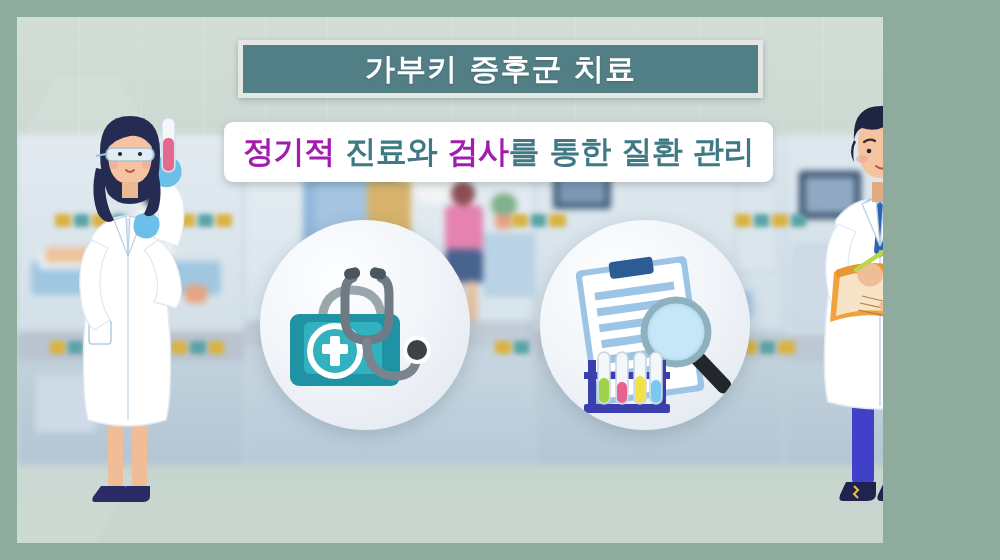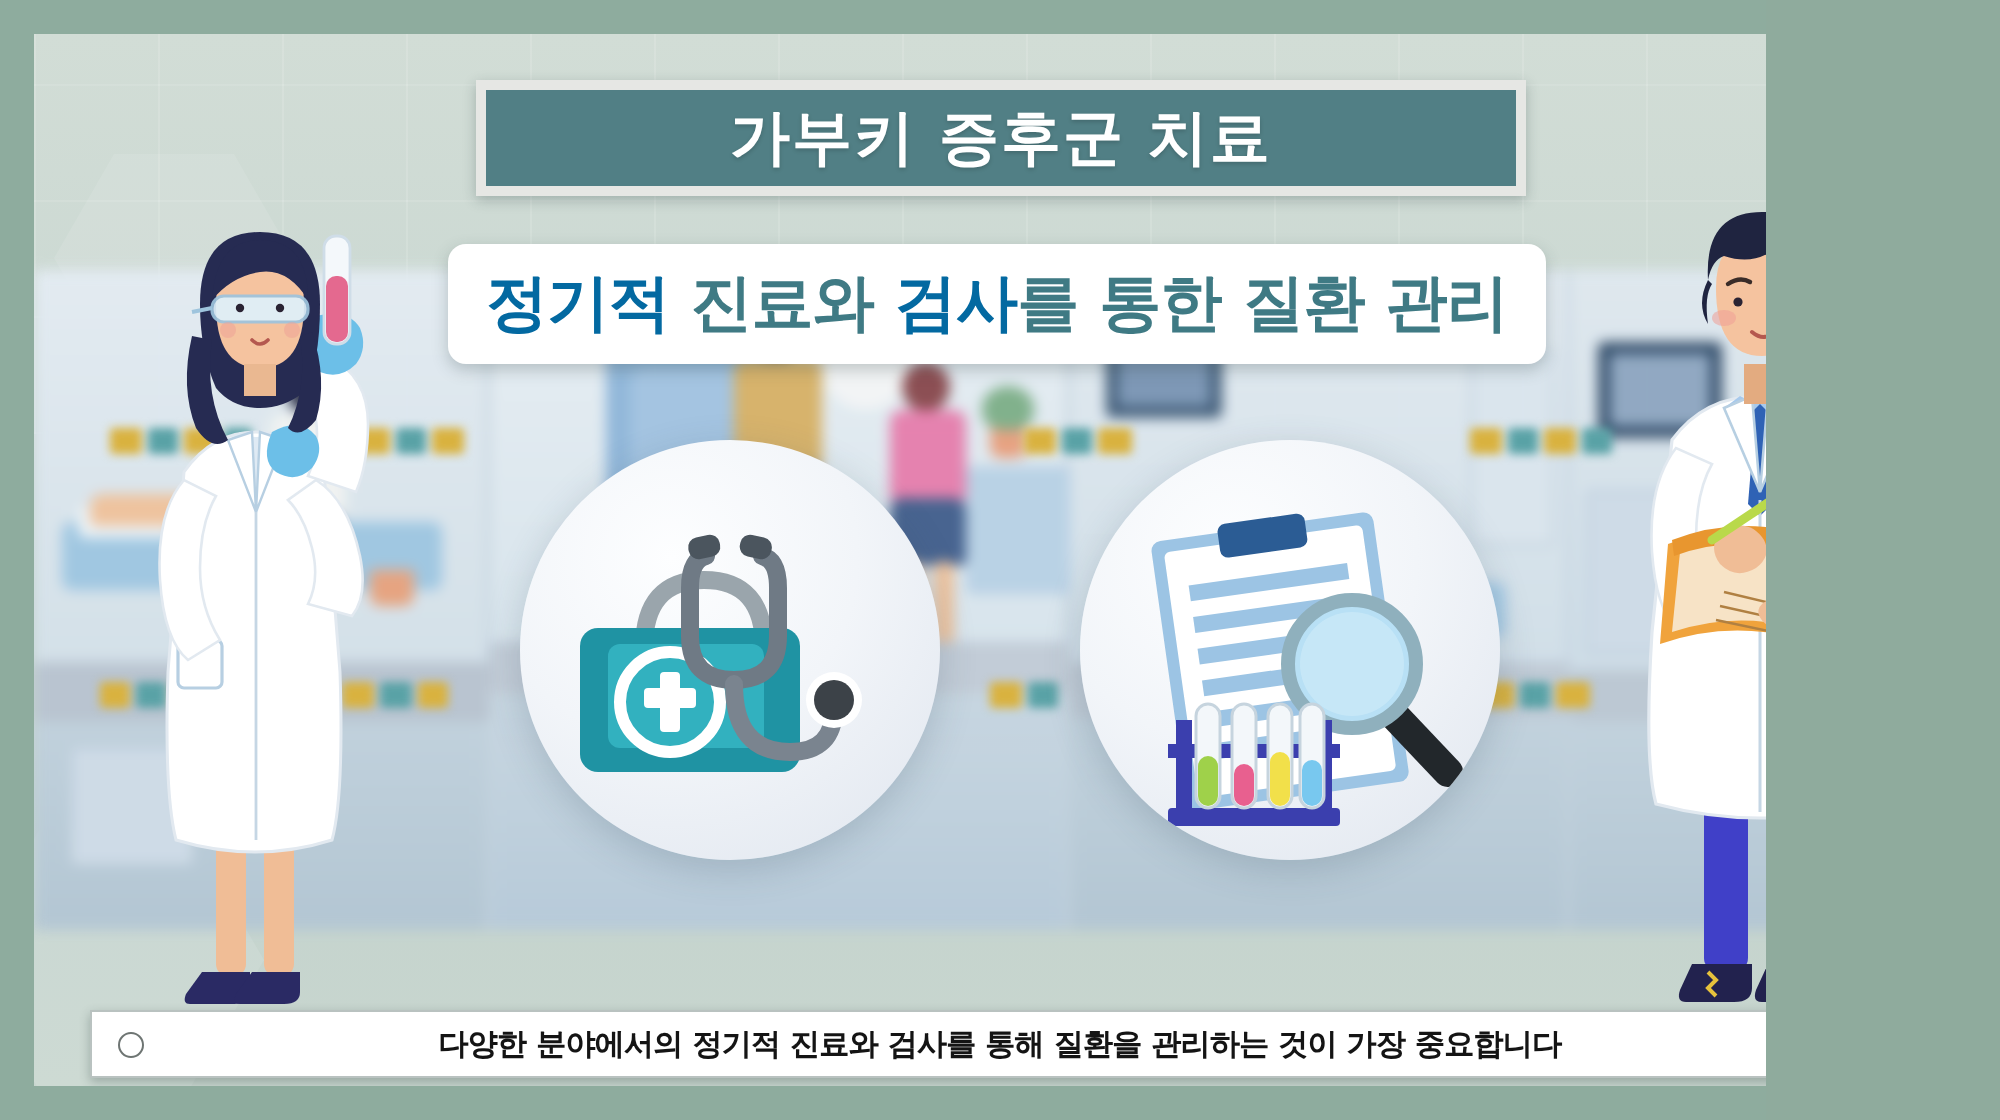--- a/index.html
+++ b/index.html
@@ -121,21 +121,21 @@
     position:absolute;left:224px;top:122px;width:549px;height:60px;
     background:#ffffff;
     border-radius:9px;
     box-shadow:0 3px 8px rgba(50,70,70,.26);
     display:flex;align-items:center;justify-content:center;
     z-index:20;
   }
   #subtitle-text{
     font-size:31px;font-weight:bold;white-space:nowrap;letter-spacing:-.4px;
   }
-  .sub-accent{color:#0369a1;}
+  .sub-accent{color:#a21caf;}
   .sub-main{color:#3f7a84;}
 
   
   .feature-circle{
     position:absolute;width:210px;height:210px;border-radius:50%;
     background:radial-gradient(circle at 36% 28%,#fdfeff 0%,#f2f5f9 46%,#dfe5ee 100%);
     box-shadow:0 5px 18px rgba(60,80,100,.22);
     z-index:15;
     overflow:hidden;
   }
@@ -473,20 +473,15 @@
       <path d="M64 42 q6 -4 11 -1" stroke="#3a2c28" stroke-width="2.2" fill="none" stroke-linecap="round"></path>
       <path d="M88 41 q5 -3 11 1" stroke="#3a2c28" stroke-width="2.2" fill="none" stroke-linecap="round"></path>
       <circle cx="69" cy="51" r="2.3" fill="#2a2333"></circle>
       <circle cx="93" cy="51" r="2.3" fill="#2a2333"></circle>
       <path d="M76 66 q6 5 11 0" stroke="#b4584f" stroke-width="2" fill="none" stroke-linecap="round"></path>
       <ellipse cx="62" cy="59" rx="6" ry="4" fill="#ee9f95" opacity=".55"></ellipse>
       <ellipse cx="100" cy="59" rx="6" ry="4" fill="#ee9f95" opacity=".55"></ellipse>
     </svg>
   </div>
 
-  <div id="caption-bar">
-    <span id="caption-dot-left" class="caption-dot"></span>
-    <span id="caption-text">다양한 분야에서의 정기적 진료와 검사를 통해 질환을 관리하는 것이 가장 중요합니다</span>
-    <span id="caption-dot-right" class="caption-dot"></span>
-  </div>
 
   <div id="frame-border"></div>
 </div>
 
 </body></html>

